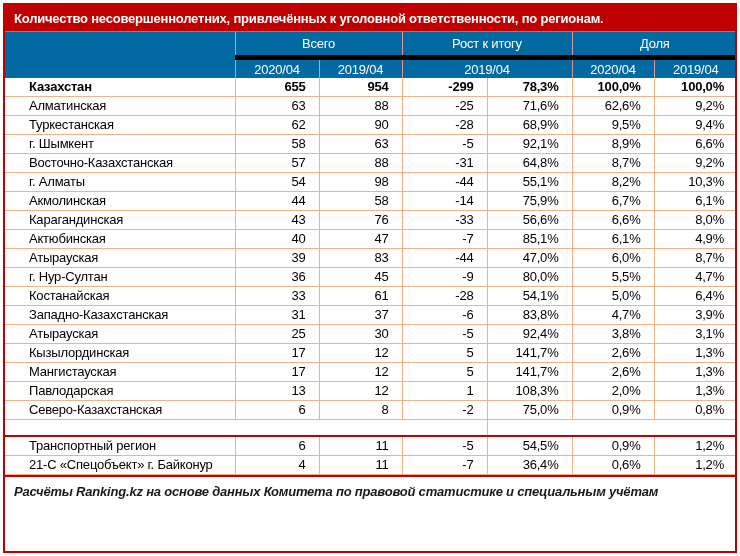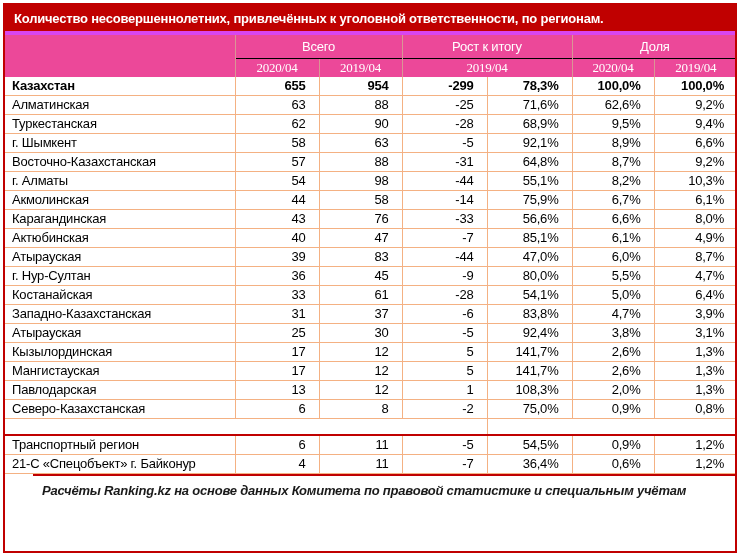--- a/index.html
+++ b/index.html
@@ -21,74 +21,73 @@
     background: #ffffff;
   }
   .title-band {
     background: #C00000;
     color: #ffffff;
     font-weight: bold;
     font-size: 13px;
     line-height: 18px;
     padding: 5px 10px 3px 9px;
     letter-spacing: -0.2px;
-    border-bottom: 4px solid #d946ef;
+    border-bottom: 1px solid #d946ef;
   }
   table {
     border-collapse: collapse;
     table-layout: fixed;
     width: 100%;
     font-size: 13px;
     letter-spacing: -0.2px;
   }
   thead th {
-    background: #ec4899;
+    background: #0369a1;
     color: #ffffff;
     font-weight: normal;
     text-align: center;
     padding: 0;
   }
   tr.grp-row th { height: 23px; }
   tr.sub-row th { height: 18px; }
   th.grp, th.sub { border-left: 1px solid #D99694; }
   th.region-h { border: none; }
-  tr.sub-row th { border-top: 1px solid #000000; font-family: Liberation Serif, serif; }
+  tr.sub-row th { border-top: 5px solid #000000; }
   tbody td {
     border: 1px solid #F4B183;
     height: 18px;
     line-height: 18px;
     padding: 0;
     background: #ffffff;
     overflow: hidden;
     white-space: nowrap;
   }
   tbody td:first-child { border-left: none; }
   tbody td:last-child  { border-right: none; }
   tbody tr:first-child td { border-top: none; }
-  td.name { text-align: left; padding-left: 7px; }
+  td.name { text-align: left; padding-left: 24px; }
   td.num  { text-align: right; padding-right: 13px; }
   tr.bold td { font-weight: bold; }
   tbody.sep-body td {
     border-left: none; border-right: none;
     border-top: 2px solid #C00000;
     border-bottom: 2px solid #C00000;
     height: 15px;
   }
   tbody.sep-body td.sep-b { border-left: 1px solid #F4B183; }
   .footer {
     flex: 1;
     border-top: 2px solid #C00000;
     font-style: italic;
     font-weight: bold;
     font-size: 13px;
     line-height: 20px;
     padding: 5px 10px 0 9px;
     letter-spacing: -0.2px;
     color: #1a1a1a;
-    margin-left: 28px;
   }
 </style>
 </head>
 <body>
 
 <div class="canvas">
   <div class="frame">
 
     <div class="title-band">
       <div>Количество несовершеннолетних, привлечённых к уголовной ответственности, по регионам.</div>

